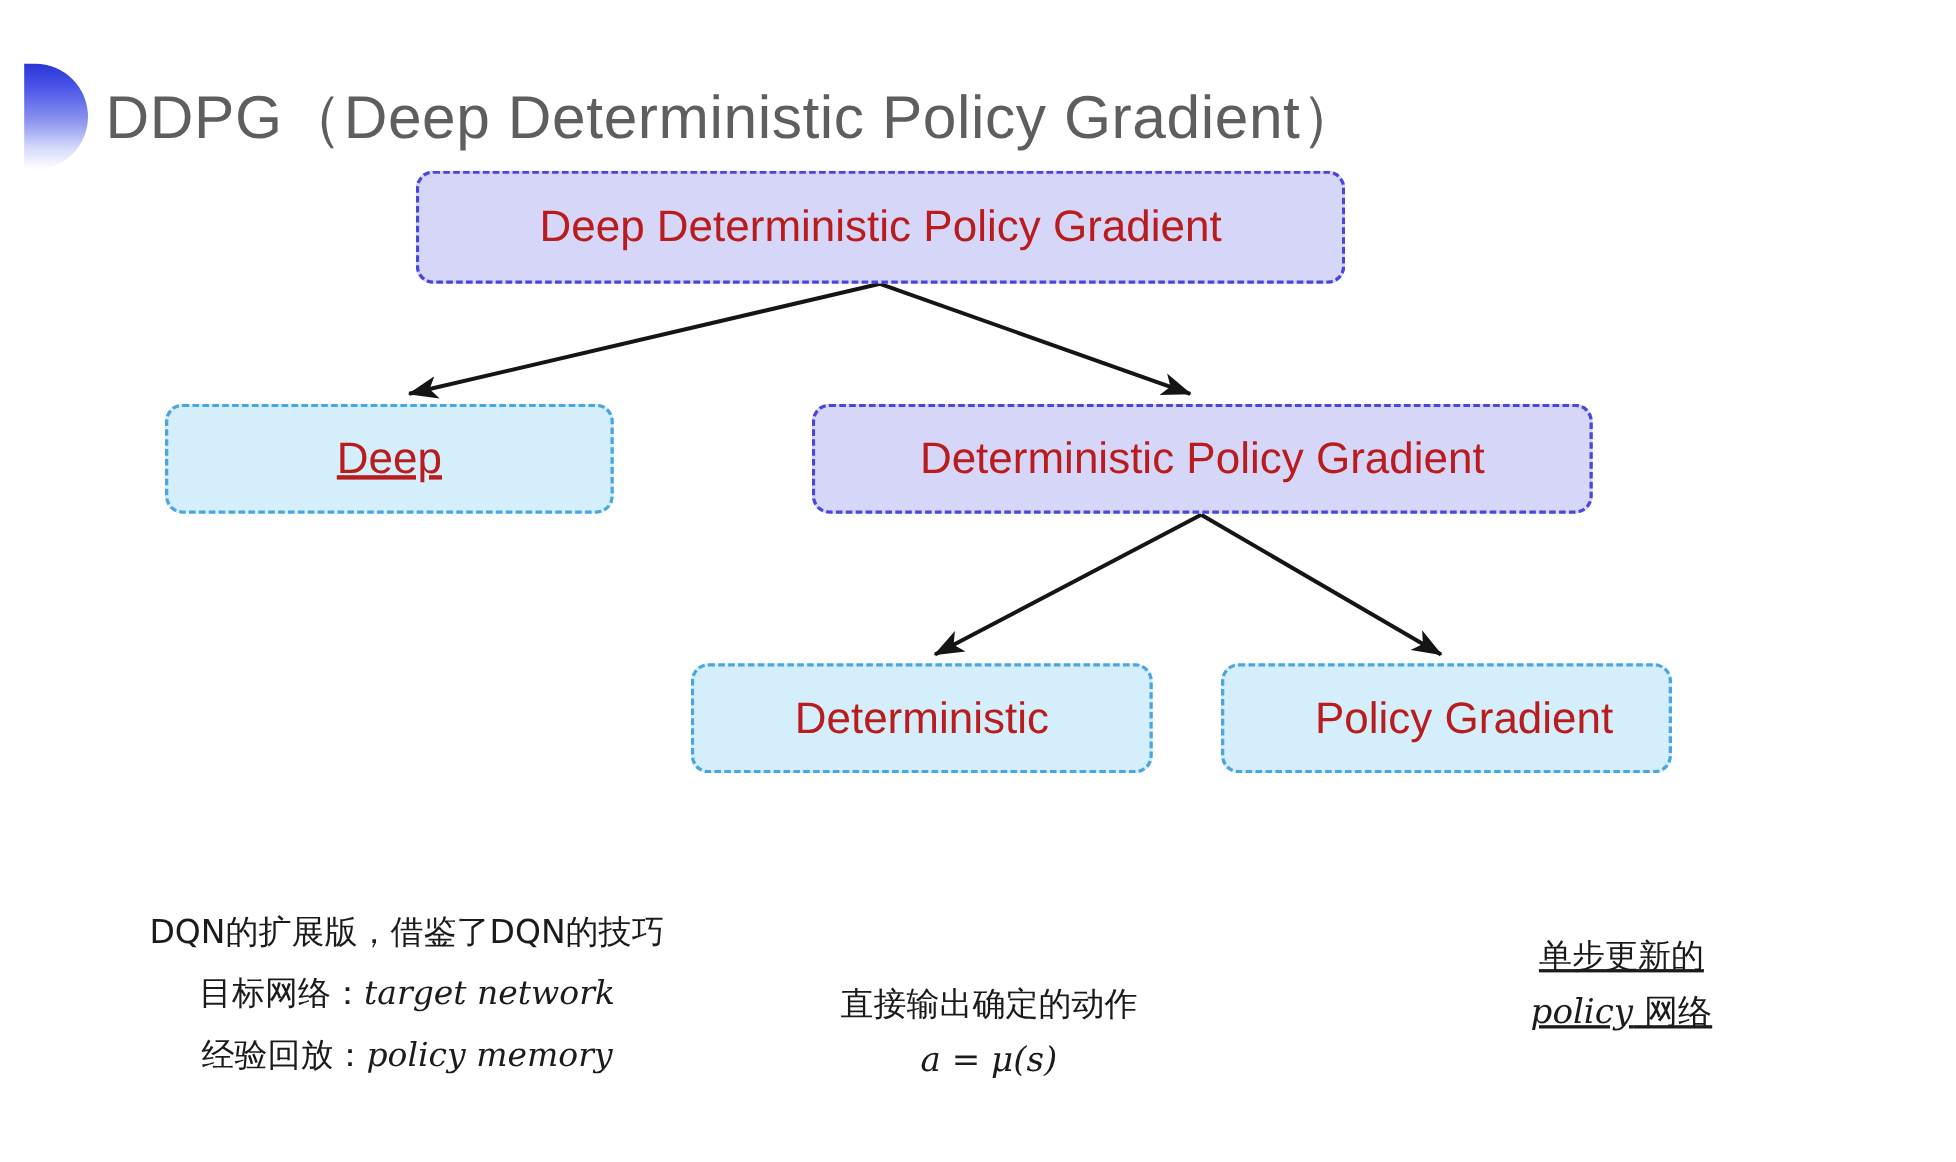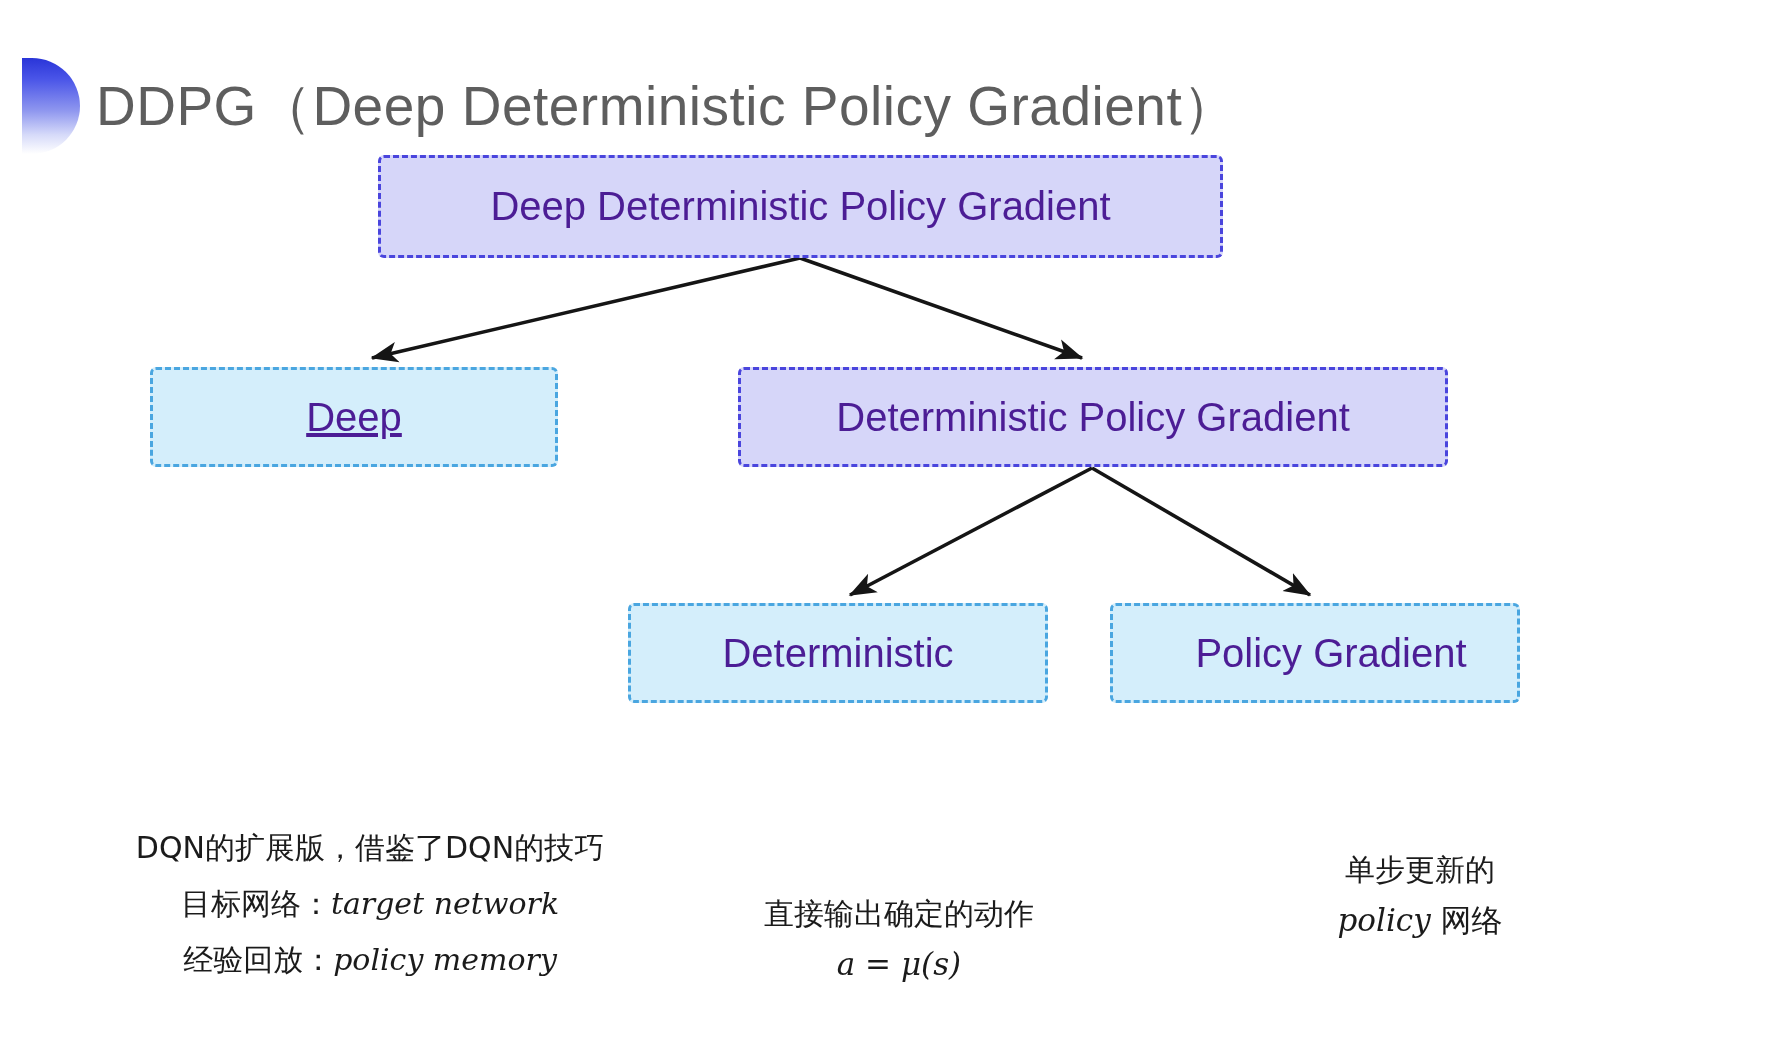--- a/index.html
+++ b/index.html
@@ -40,22 +40,22 @@
     white-space: nowrap;
   }
 
   
   .node {
     position: absolute;
     box-sizing: border-box;
     display: flex;
     align-items: center;
     justify-content: center;
-    border-radius: 6px;
-    color: #4c1d95;
+    border-radius: 16px;
+    color: #b91c1c;
     text-align: center;
     white-space: nowrap;
   }
   .node.purple {
     background: #d6d6f9;
     border: 3px dashed #4a45dd;
   }
   .node.blue {
     background: #d4eefb;
     border: 3px dashed #4aa6e0;
@@ -105,25 +105,26 @@
   }
   #annot-det {
     left: 664px;
     top: 845px;
     width: 470px;
     font-size: 30px;
     line-height: 50px;
     margin-top: 44px;
   }
   #annot-pg {
-    left: 1185px;
+    left: 1239px;
     top: 845px;
     width: 470px;
     font-size: 30px;
     line-height: 50px;
+    text-decoration: underline;
   }
   #annot-det .formula,
   #annot-pg .line-2 {
     font-size: 31px;
   }
 </style>
 </head>
 <body>
 
 <div id="slide">

